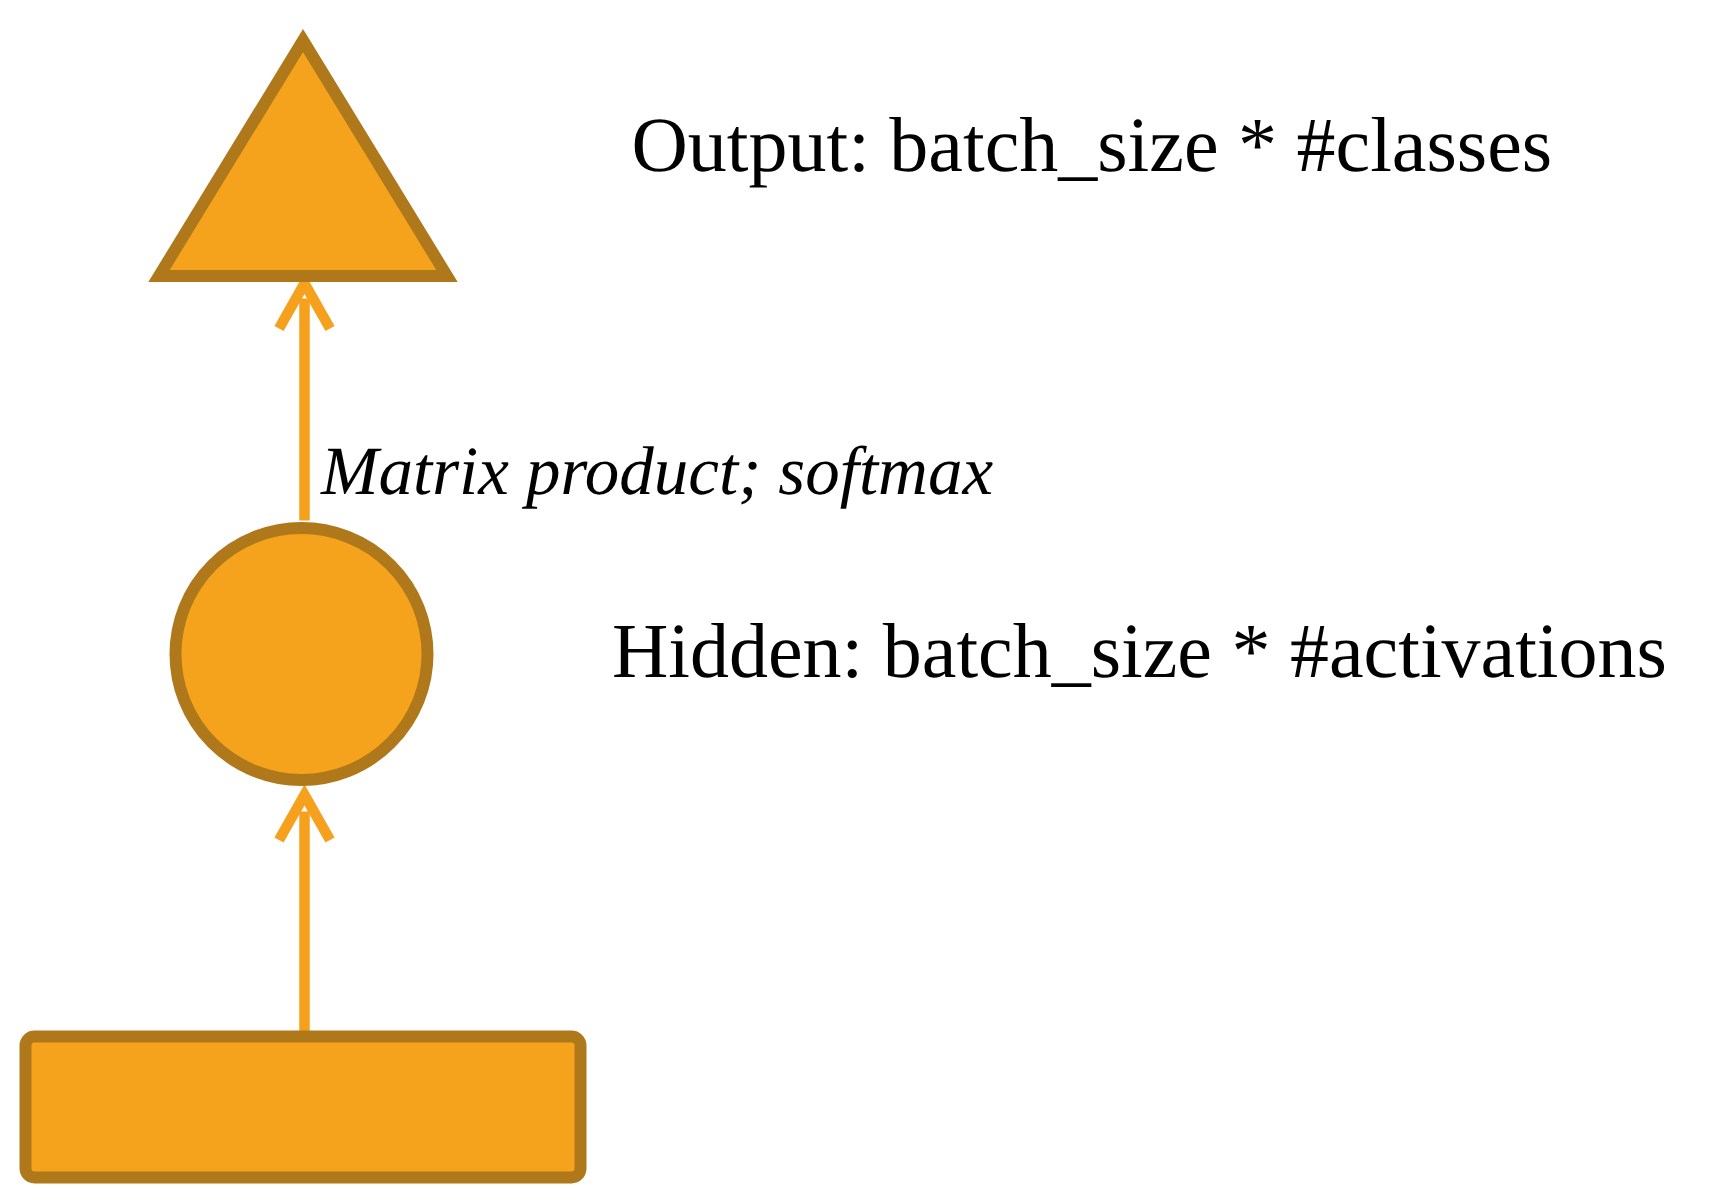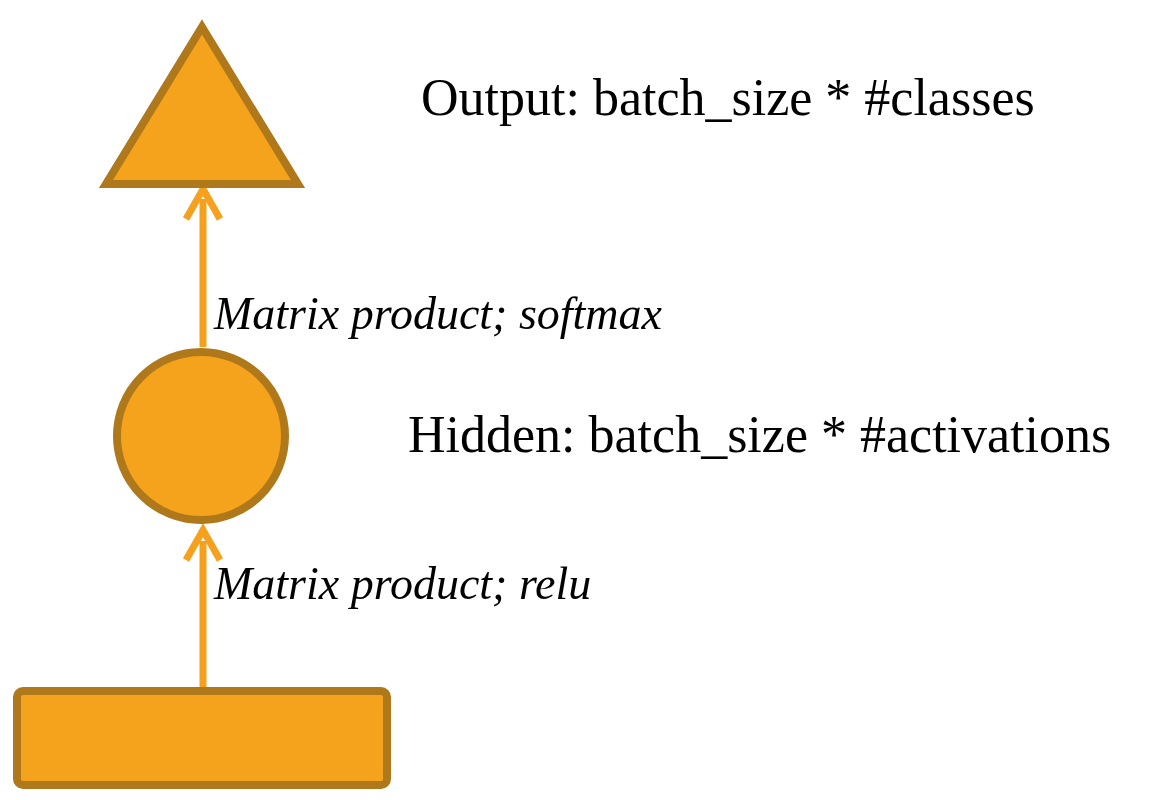--- a/index.html
+++ b/index.html
@@ -61,15 +61,14 @@
     <rect x="17" y="691" width="370" height="94" rx="6" stroke-width="8" fill="#F5A31C" stroke="#AF791B"></rect>
   </svg>
 
   <div class="label node-label" style="left:421px; top:68px;">Output: batch_size * #classes</div>
 
   <div class="label node-label" style="left:408px; top:405px;text-align:right;">Hidden: batch_size * #activations</div>
 
 
   <div class="label edge-label" style="left:214px; top:240px;margin-top:48px;">Matrix product; softmax</div>
 
-  <div class="label edge-label" style="left:214px; top:558px;">Matrix product; relu</div>
 
 </div>
 
 </body></html>

